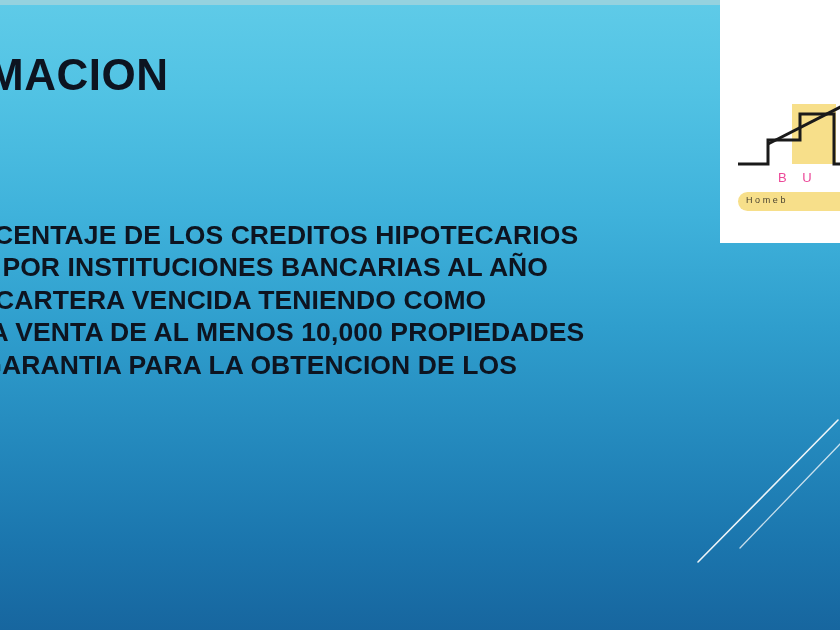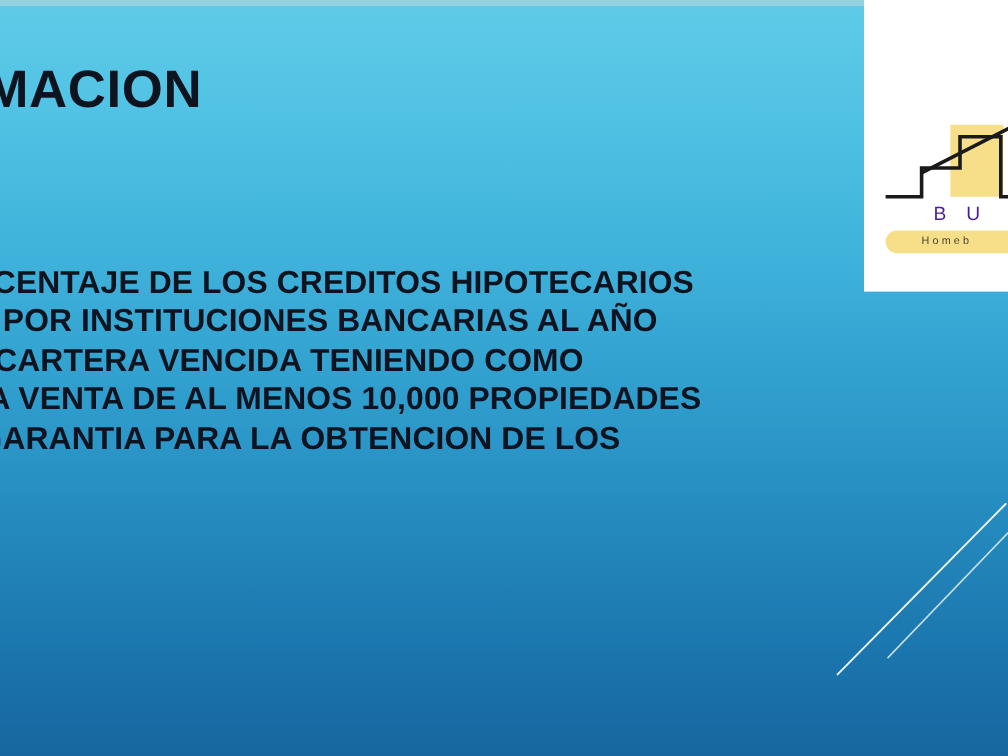--- a/index.html
+++ b/index.html
@@ -87,38 +87,38 @@
     position: absolute;
     left: 0;
     top: 0;
     width: 132px;
     height: 82px;
   }
   #logo-word {
     position: absolute;
     left: 44px;
     top: 82px;
-    font-size: 16px;
+    font-size: 13px;
     letter-spacing: 6px;
-    color: #4c1d95;
+    color: #ec4899;
     font-weight: normal;
     white-space: nowrap;
   }
   #logo-tagline-pill {
     position: absolute;
     left: 4px;
     top: 104px;
     width: 136px;
     height: 19px;
     background: #f7df8a;
     border-radius: 10px;
   }
   #logo-tagline {
     position: absolute;
-    left: 34px;
+    left: 12px;
     top: 107px;
     font-size: 9px;
     letter-spacing: 2.6px;
     color: #4a4330;
     white-space: nowrap;
   }
 
   
   #streaks {
     position: absolute;

